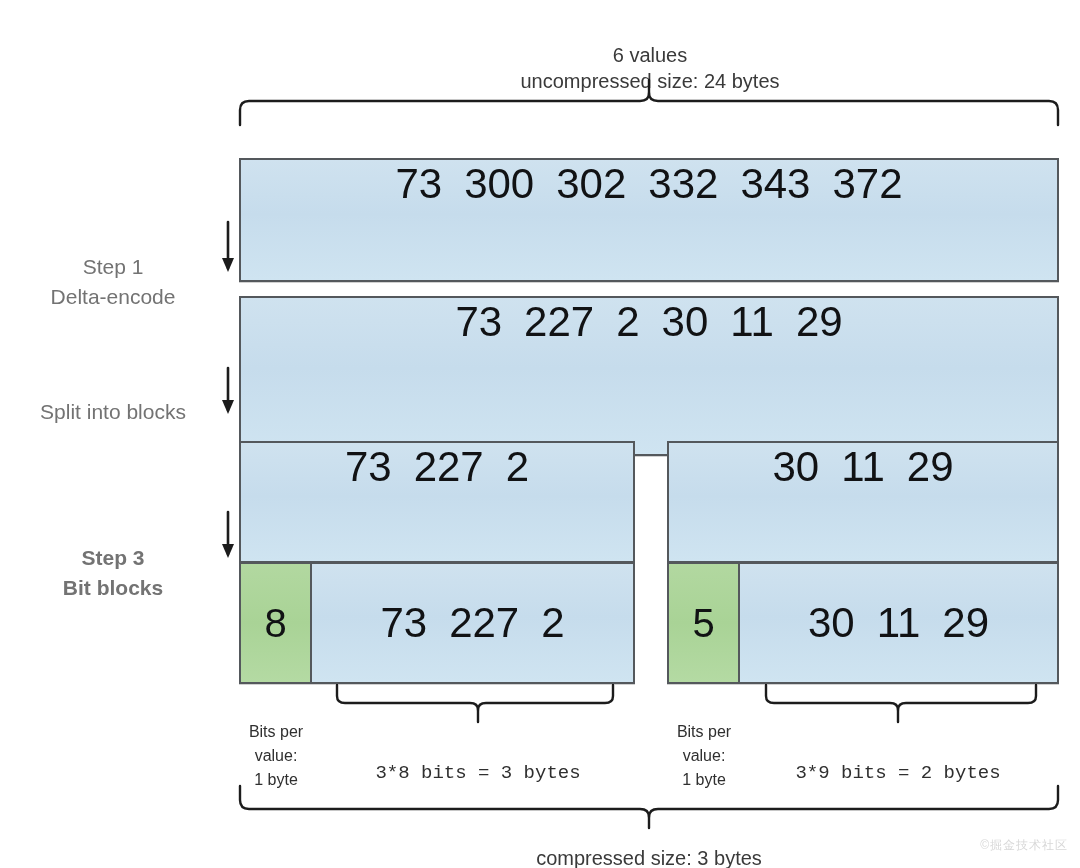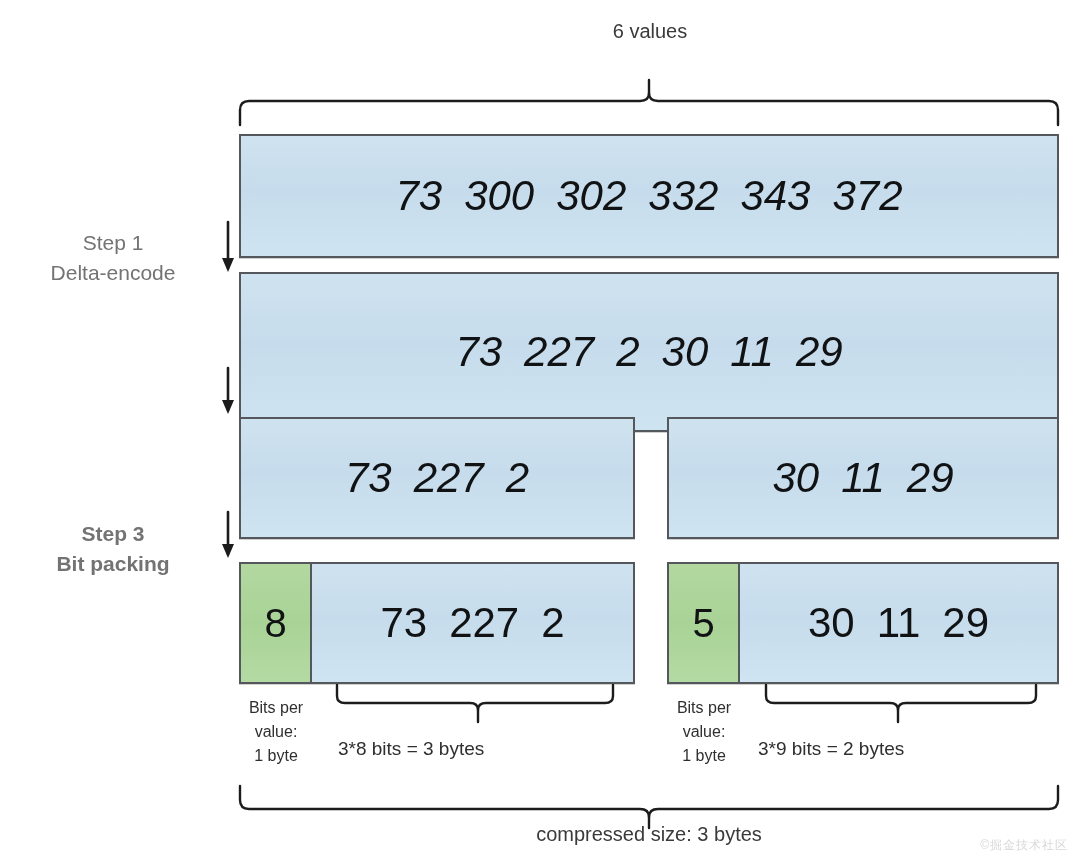--- a/index.html
+++ b/index.html
@@ -5,21 +5,21 @@
   html,body{margin:0;padding:0;}
   body{
     width:1080px;height:868px;
     background:#ffffff;
     font-family:"Liberation Sans","DejaVu Sans",sans-serif;
     color:#231f20;
     overflow:hidden;
     position:relative;
   }
   #stage{position:absolute;left:0;top:0;width:1080px;height:868px;}
-  .abs{position:absolute;}
+  .abs{position:absolute;margin-top:24px;}
 
   
   .caption{
     text-align:center;
     font-size:20px;
     color:#3a3a3a;
     line-height:26px;
     white-space:nowrap;
   }
   .caption-line{display:block;}
@@ -33,24 +33,23 @@
     white-space:nowrap;
   }
   .step-label .t1,.step-label .t2{display:block;}
 
   
   .box{
     box-sizing:border-box;
     border:2px solid #54585c;
     background:linear-gradient(180deg,#cfe2ef 0%,#c6dcec 45%,#cfe4f1 100%);
     display:flex;
-    align-items:center;
+    align-items:flex-start;
     justify-content:center;
     box-shadow:0 1px 0 rgba(0,0,0,.18);
-    font-style:italic;
   }
   .vals{
     font-size:42px;
     color:#111214;
     letter-spacing:0px;
     white-space:nowrap;
     font-weight:400;
   }
   .vals .v{margin:0 11px;}
   .bitnum{
@@ -87,20 +86,22 @@
     text-align:center;
     white-space:nowrap;
   }
   .ann .l{display:block;}
   .ann-left{text-align:center;}
 
   .bits-ann{
     font-size:19px;
     color:#2f2f2f;
     white-space:nowrap;
+    text-align:center;
+    font-family:Liberation Mono, monospace;
   }
 
   .bottom-caption{
     font-size:20px;
     color:#3a3a3a;
     white-space:nowrap;
     text-align:center;
   }
 
   svg.overlay{
@@ -120,20 +121,21 @@
     margin-left:47px;
   }
 </style>
 </head>
 <body>
 
 <div id="stage">
 
   <div class="abs caption" style="left:440px;top:18px;width:420px;">
     <span class="caption-line">6 values</span>
+    <span class="caption-line">uncompressed size: 24 bytes</span>
   </div>
 
   <svg class="overlay" viewBox="0 0 1080 868" xmlns="http://www.w3.org/2000/svg">
     <g fill="none" stroke="#1c1c1c" stroke-width="2.4" stroke-linecap="round" stroke-linejoin="round">
 
       <path d="M240,125 L240,110 Q240,101 249,101 L640,101 Q649,101 649,93 L649,80"></path>
       <path d="M1058,125 L1058,110 Q1058,101 1049,101 L658,101 Q649,101 649,93"></path>
 
       <path d="M228,222 L228,268" stroke-width="2.6"></path>
       <path d="M228,272 L222,258 L234,258 Z" fill="#1c1c1c" stroke="none"></path>
@@ -154,25 +156,26 @@
       <path d="M1058,786 L1058,800 Q1058,809 1049,809 L658,809 Q649,809 649,817"></path>
     </g>
   </svg>
 
   <div class="abs step-label" style="left:6px;top:228px;width:214px;">
     <span class="t1">Step 1</span>
     <span class="t2">Delta-encode</span>
   </div>
 
   <div class="abs step-label" style="left:6px;top:373px;width:214px;">
+    <span class="t2">Split into blocks</span>
   </div>
 
   <div class="abs step-label" style="left:6px;top:519px;width:214px;font-weight:bold;">
     <span class="t1">Step 3</span>
-    <span class="t2">Bit packing</span>
+    <span class="t2">Bit blocks</span>
   </div>
 
   <div class="abs box" style="left:239px;top:134px;width:820px;height:124px;">
     <div class="vals">
       <span class="v">73</span><span class="v">300</span><span class="v">302</span><span class="v">332</span><span class="v">343</span><span class="v">372</span>
     </div>
   </div>
 
   <div class="abs box" style="left:239px;top:272px;width:820px;height:160px;">
     <div class="vals">

